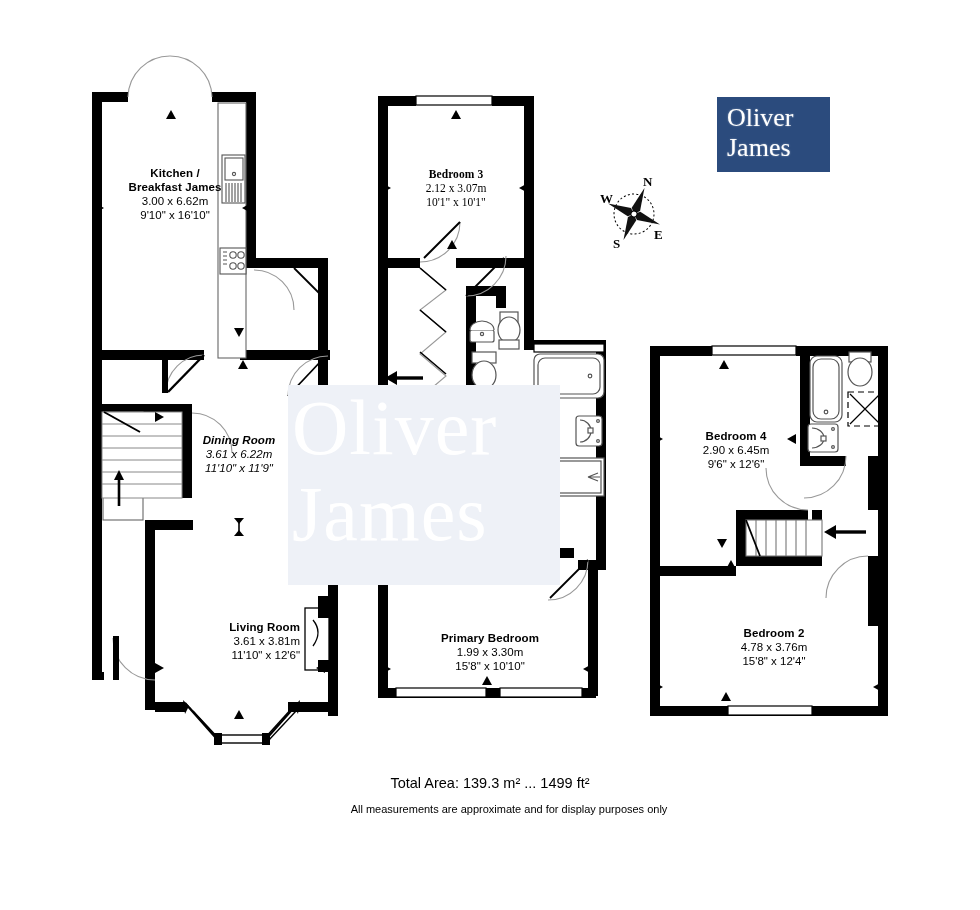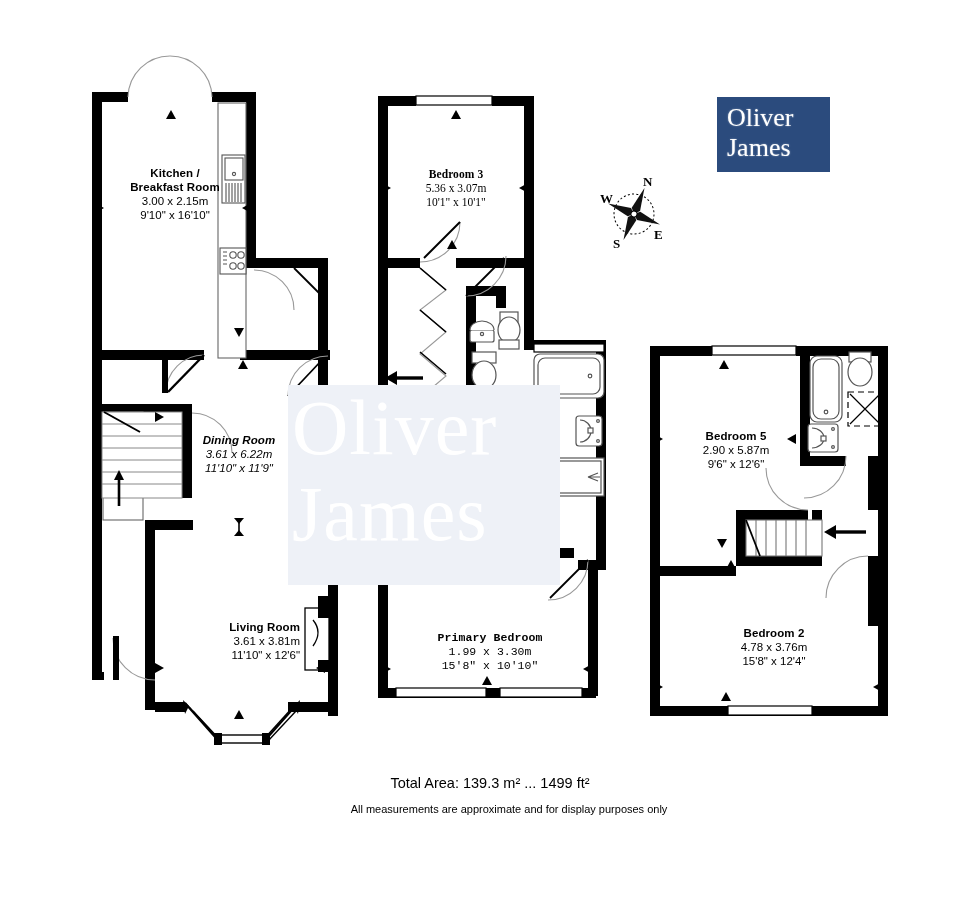--- a/index.html
+++ b/index.html
@@ -343,52 +343,52 @@
 </svg>
 </div>
 
 <div class="wm">
   <b>Oliver</b>
   <b>James</b>
 </div>
 
 <div class="lbl" style="left:112px;top:166px;width:126px;text-align:center;">
   <div class="nm">Kitchen /</div>
-  <div class="nm">Breakfast Room</div>
-  <div class="d1">3.00 x 2.15m</div>
+  <div class="nm">Breakfast James</div>
+  <div class="d1">3.00 x 6.62m</div>
   <div class="d2">9'10" x 16'10"</div>
 </div>
 
 <div class="lbl" style="left:178px;top:433px;width:122px;font-style:italic;">
   <div class="nm">Dining Room</div>
   <div class="d1">3.61 x 6.22m</div>
   <div class="d2">11'10" x 11'9"</div>
 </div>
 
 <div class="lbl" style="left:178px;top:620px;width:122px;text-align:right;">
   <div class="nm">Living Room</div>
   <div class="d1">3.61 x 3.81m</div>
   <div class="d2">11'10" x 12'6"</div>
 </div>
 
 <div class="lbl" style="left:396px;top:167px;width:120px;font-family:Liberation Serif, serif;">
   <div class="nm">Bedroom 3</div>
-  <div class="d1">5.36 x 3.07m</div>
+  <div class="d1">2.12 x 3.07m</div>
   <div class="d2">10'1" x 10'1"</div>
 </div>
 
-<div class="lbl" style="left:424px;top:631px;width:132px;font-family:Liberation Mono, monospace;">
+<div class="lbl" style="left:424px;top:631px;width:132px;">
   <div class="nm">Primary Bedroom</div>
   <div class="d1">1.99 x 3.30m</div>
   <div class="d2">15'8" x 10'10"</div>
 </div>
 
 <div class="lbl" style="left:676px;top:429px;width:120px;">
-  <div class="nm">Bedroom 5</div>
-  <div class="d1">2.90 x 5.87m</div>
+  <div class="nm">Bedroom 4</div>
+  <div class="d1">2.90 x 6.45m</div>
   <div class="d2">9'6" x 12'6"</div>
 </div>
 
 <div class="lbl" style="left:712px;top:626px;width:124px;">
   <div class="nm">Bedroom 2</div>
   <div class="d1">4.78 x 3.76m</div>
   <div class="d2">15'8" x 12'4"</div>
 </div>
 
 <div class="compass">

